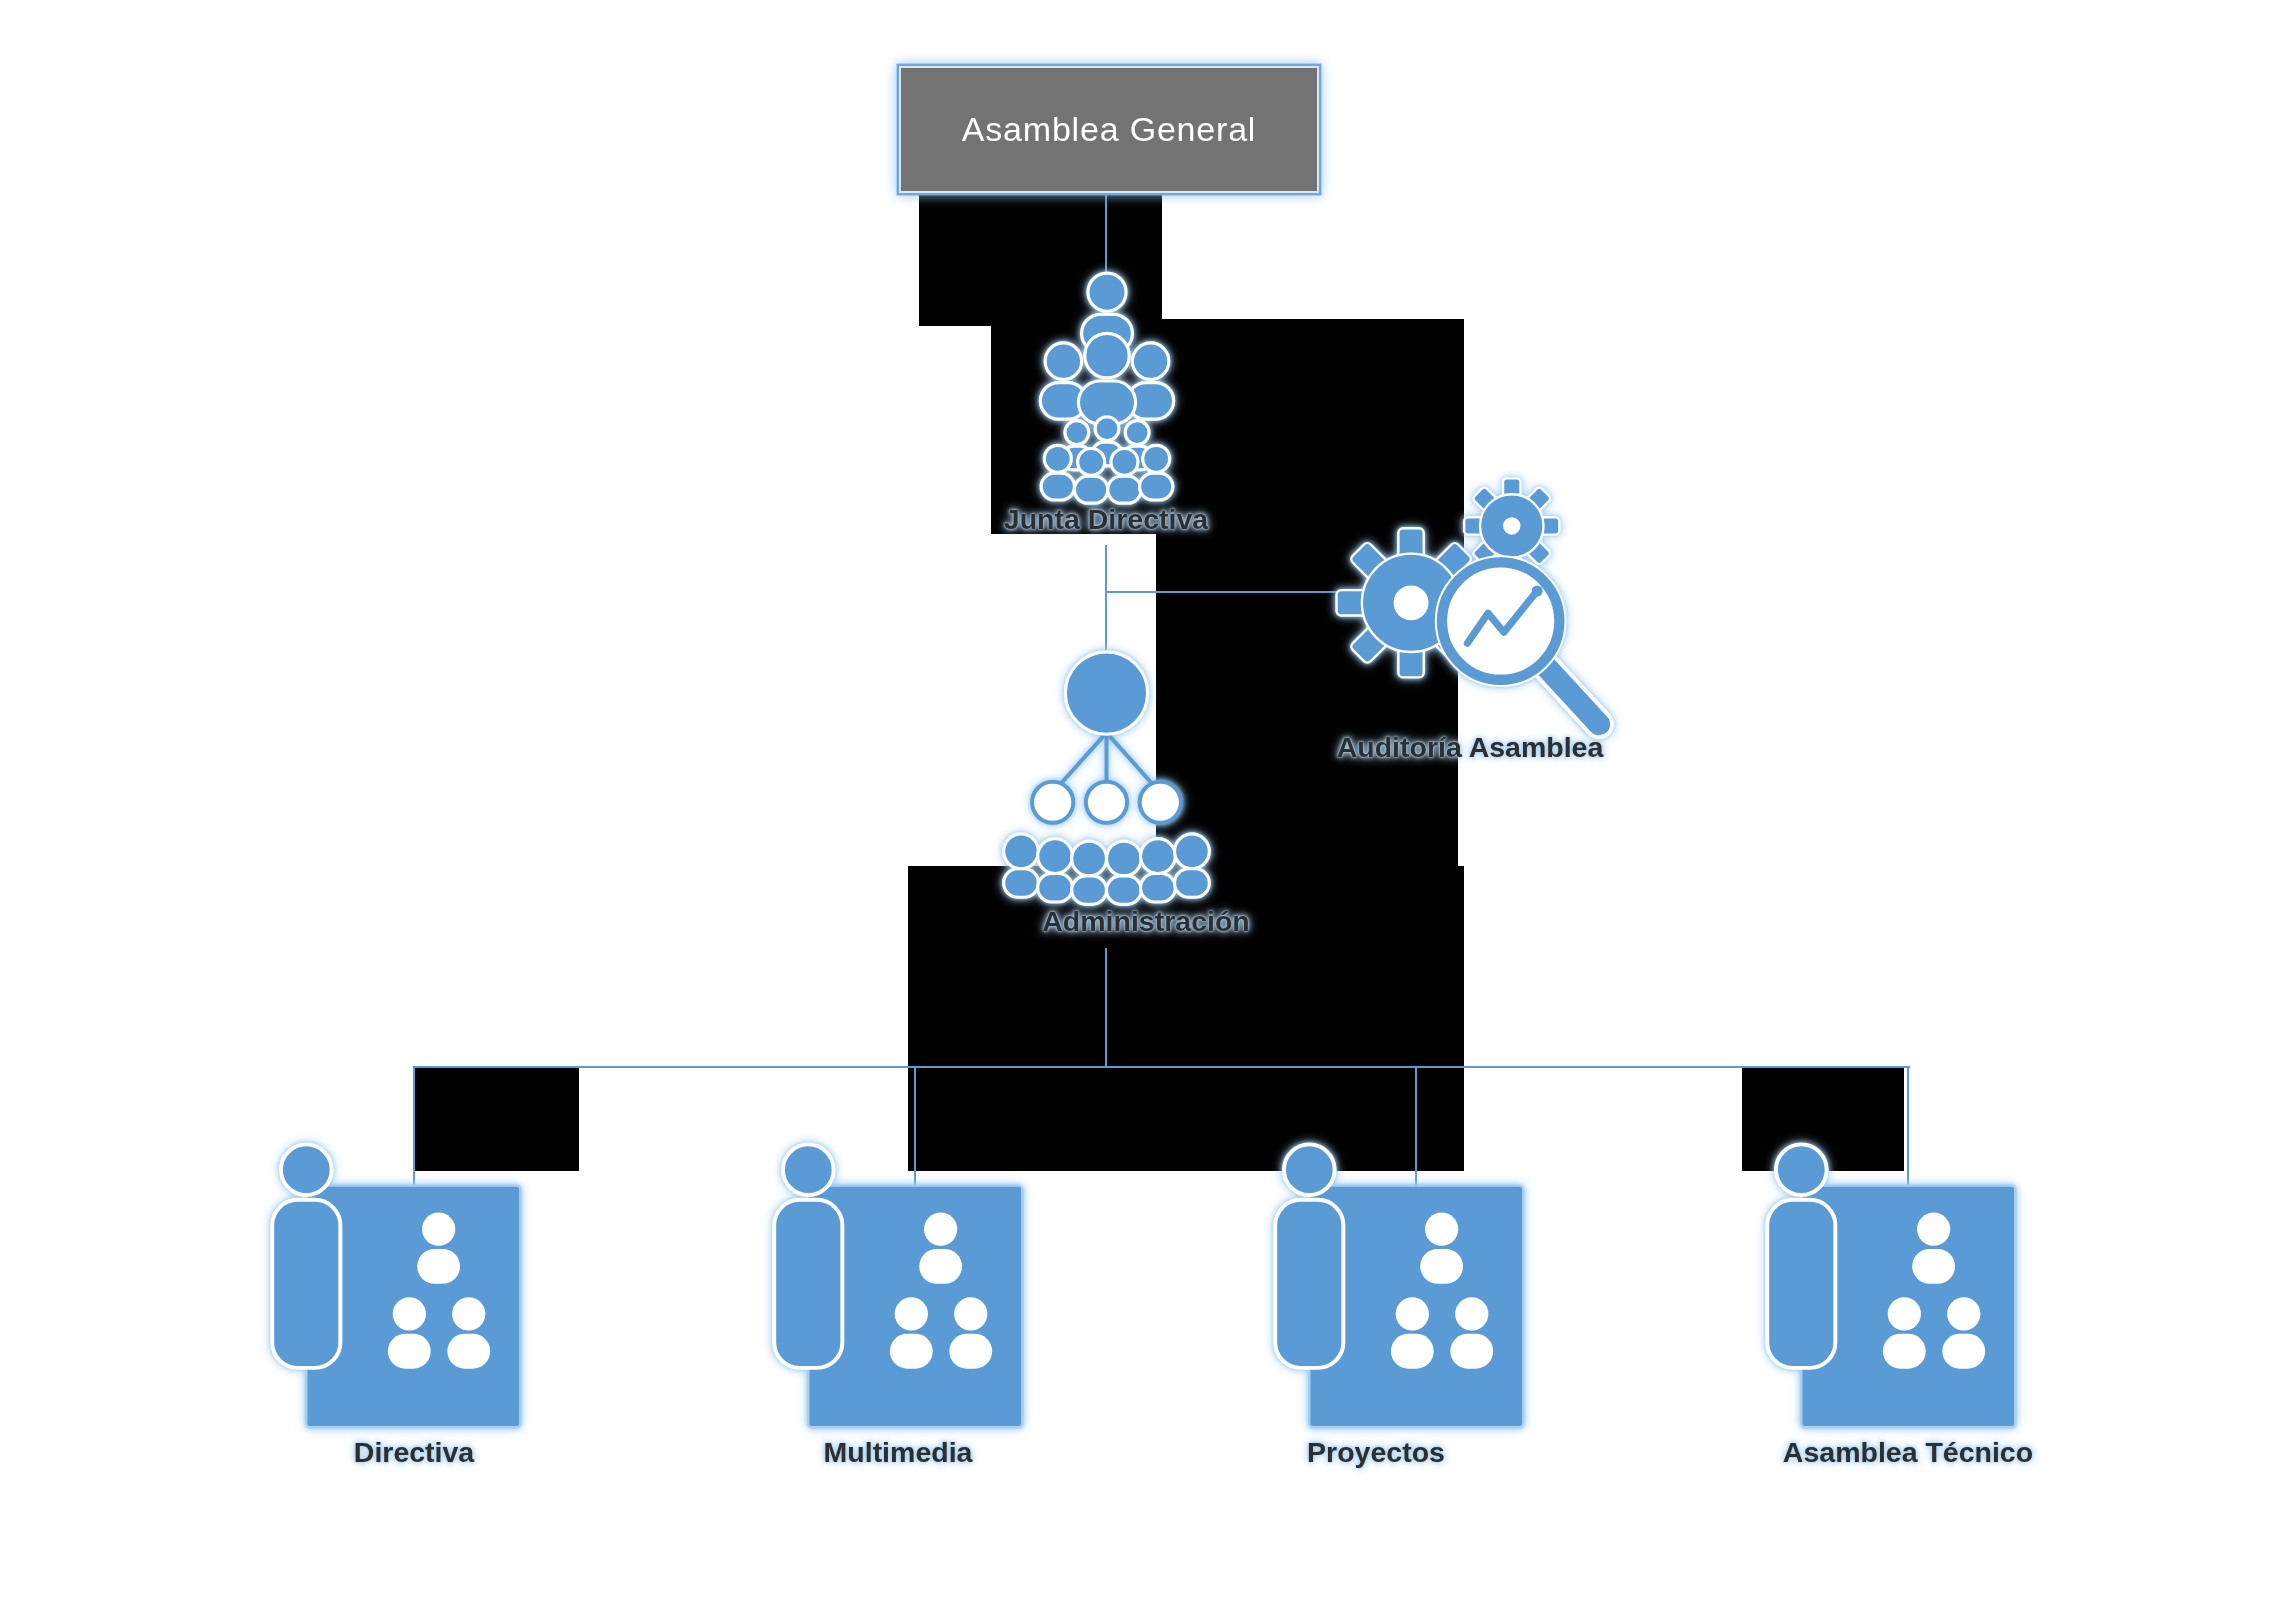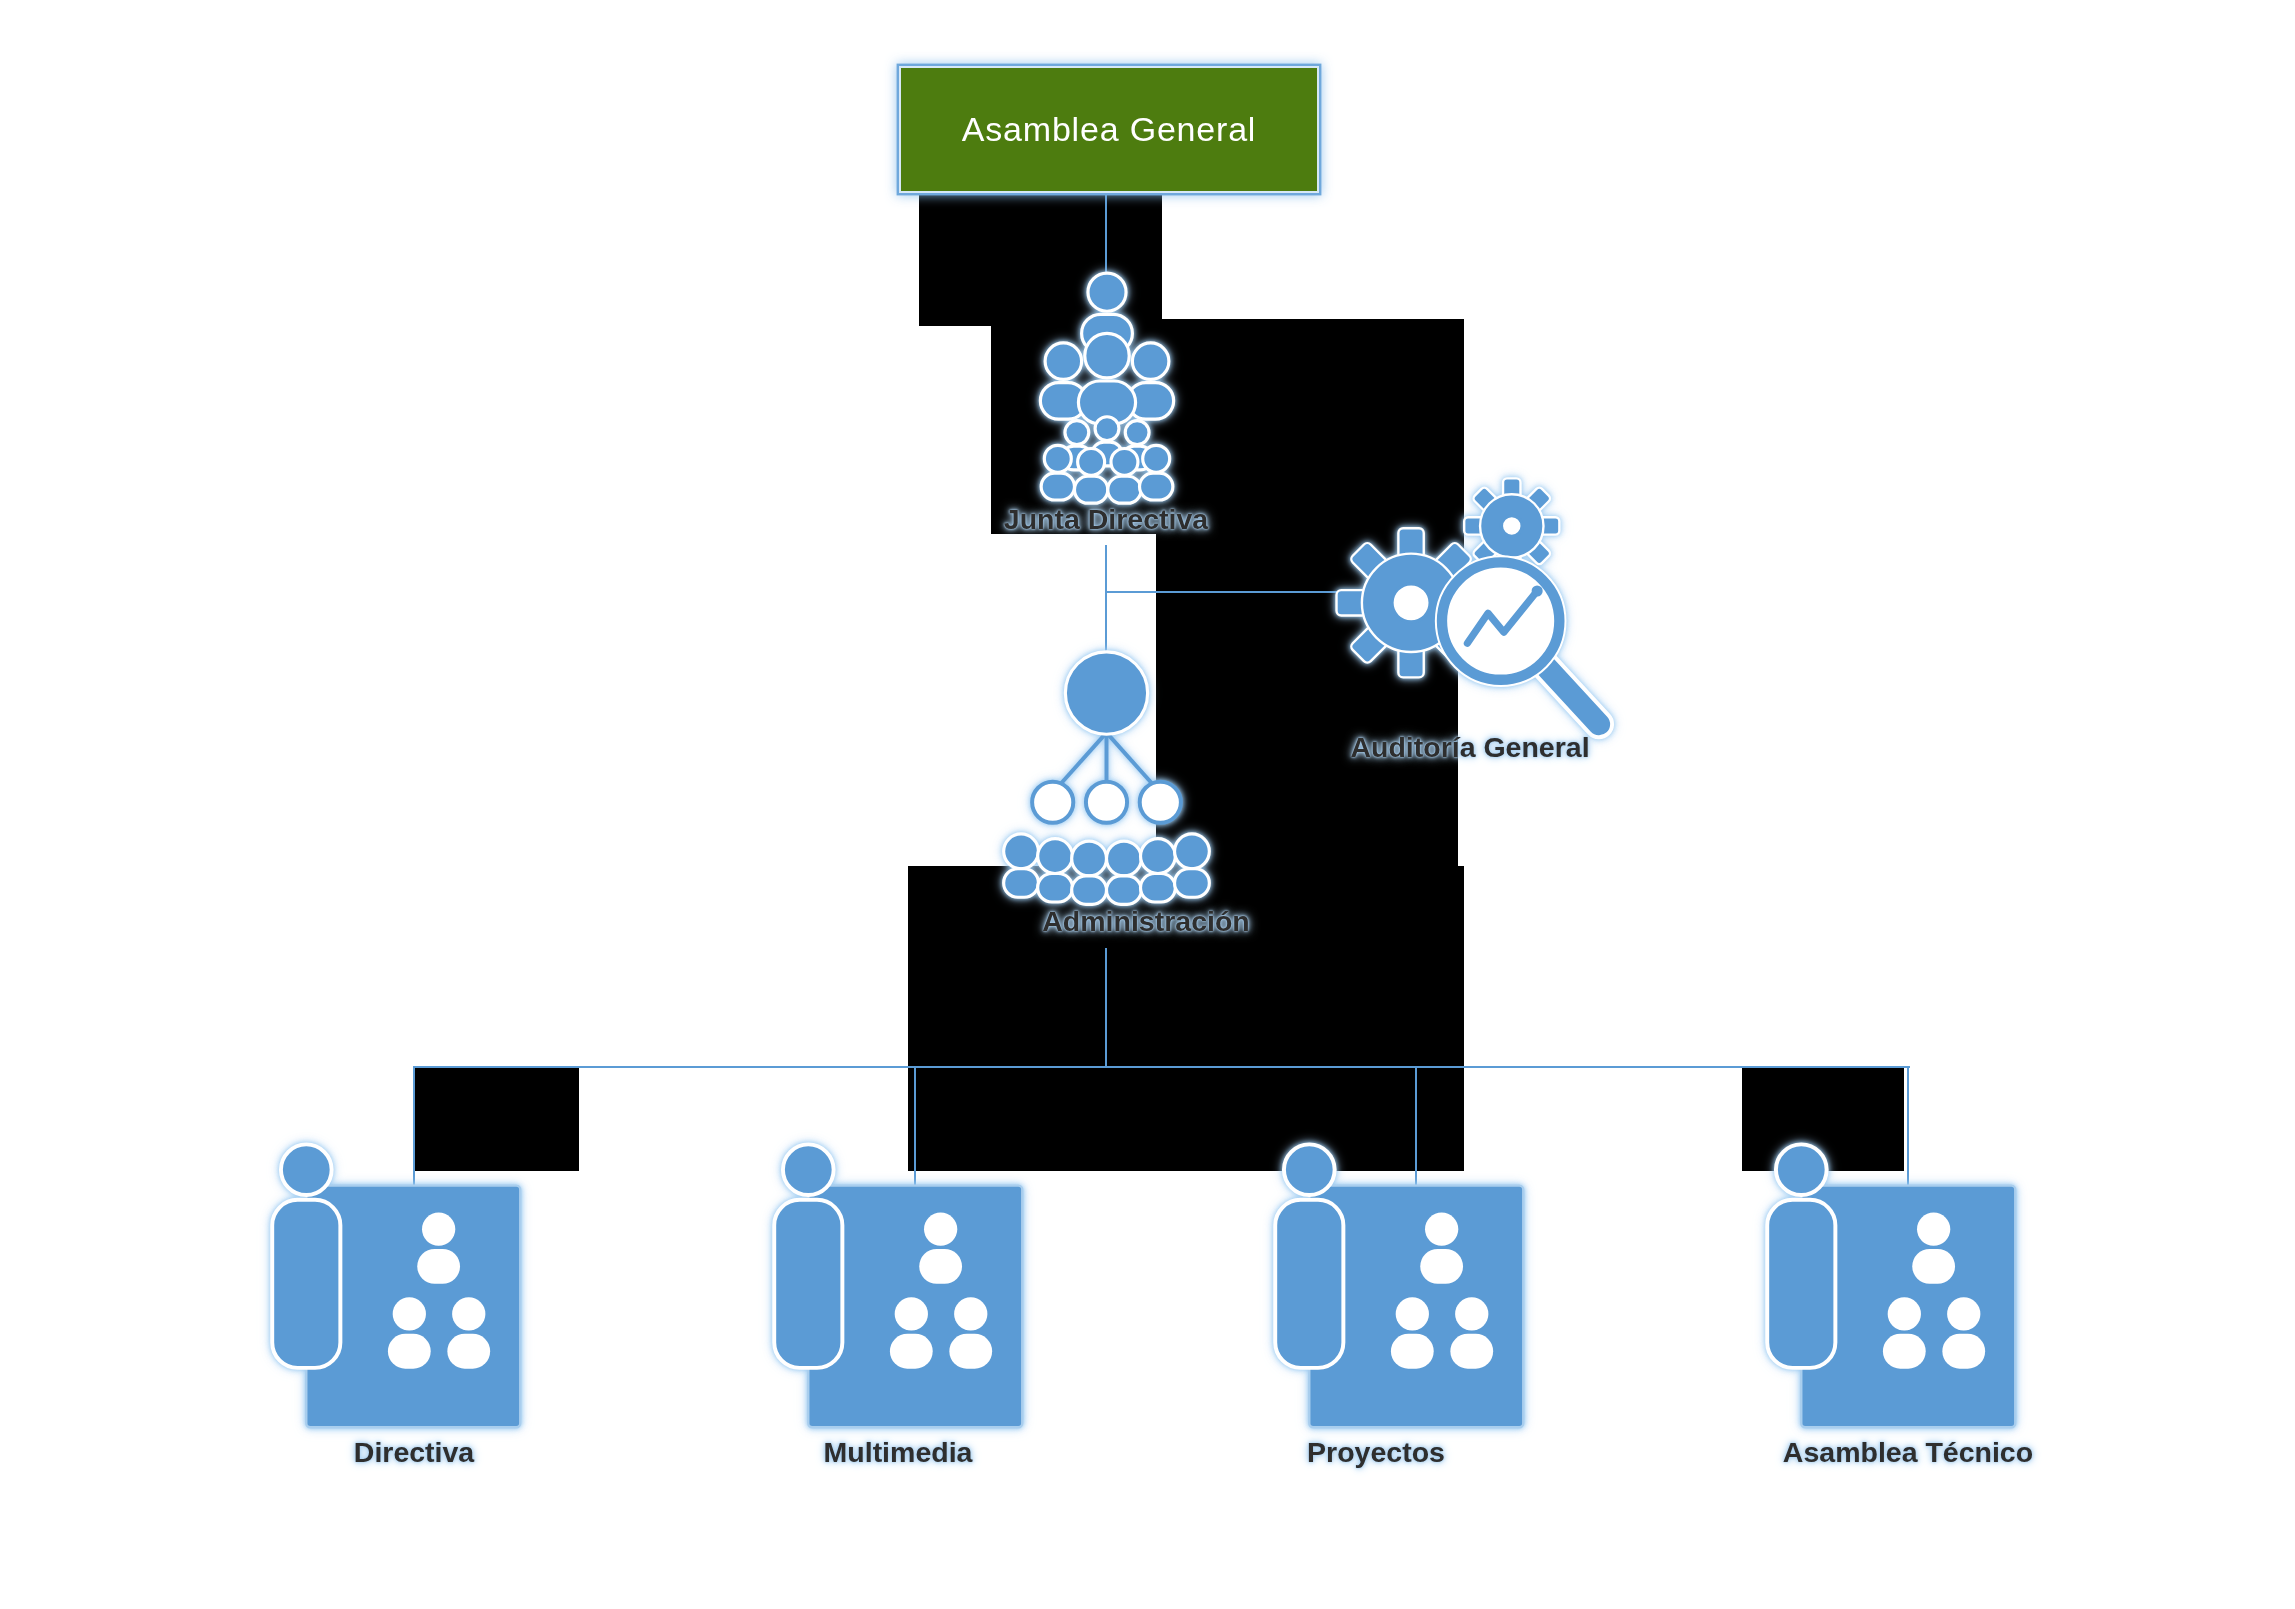--- a/index.html
+++ b/index.html
@@ -20,21 +20,21 @@
     text-align:center;
     font-size:28.5px;
     font-weight:700;
     color:#2e2e2e;
     text-shadow:0 0 3.2px #A5CDEF, 0 0 6.3px #A5CDEF, 0 0 11px #BFDDF4, 0 0 1.6px #CFE5F7;
     white-space:nowrap;
   }
   .rootbox{
     position:absolute;
     left:899px; top:66px; width:416px; height:123px;
-    background:#4d7c0f;
+    background:#737373;
     border:2.4px solid #D6E8F7;
     box-shadow:0 0 0 2.4px #6FA8DC, 0 0 11px 3.2px rgba(140,190,235,.85);
     display:flex; align-items:center; justify-content:center;
     color:#FFFFFF;
     font-size:34px;
     letter-spacing:0.8px;
   }
 </style>
 </head>
 <body>
@@ -118,21 +118,21 @@
     </g>
     <g>
       <line x1="300" y1="240" x2="372" y2="318" stroke="#FFFFFF" stroke-width="38" stroke-linecap="round"></line>
       <line x1="300" y1="240" x2="372" y2="318" stroke="#5B9BD5" stroke-width="28" stroke-linecap="round"></line>
       <circle cx="248" cy="188" r="74" fill="#FFFFFF" stroke="#FFFFFF" stroke-width="18"></circle>
       <circle cx="248" cy="188" r="74" fill="#FFFFFF" stroke="#5B9BD5" stroke-width="13"></circle>
       <polyline points="206,216 232,178 252,202 294,150" fill="none" stroke="#5B9BD5" stroke-width="9" stroke-linecap="round" stroke-linejoin="round"></polyline>
       <circle cx="294" cy="150" r="7" fill="#5B9BD5"></circle>
     </g>
   </svg>
-  <div class="label" style="left:1272px;top:731px">Auditoría General</div>
+  <div class="label" style="left:1272px;top:731px">Auditoría Asamblea</div>
 
   <svg class="icon" style="left:972px;top:644px" width="269" height="277" viewBox="0 0 340 350">
     <g stroke="#5B9BD5" stroke-width="5">
       <line x1="170" y1="112" x2="102" y2="188"></line>
       <line x1="170" y1="112" x2="170" y2="188"></line>
       <line x1="170" y1="112" x2="238" y2="188"></line>
     </g>
     <circle cx="170" cy="62" r="52" fill="#5B9BD5" stroke="#FFFFFF" stroke-width="4"></circle>
     <g fill="#FFFFFF" stroke="#5B9BD5" stroke-width="5">
       <circle cx="102" cy="200" r="26"></circle>

